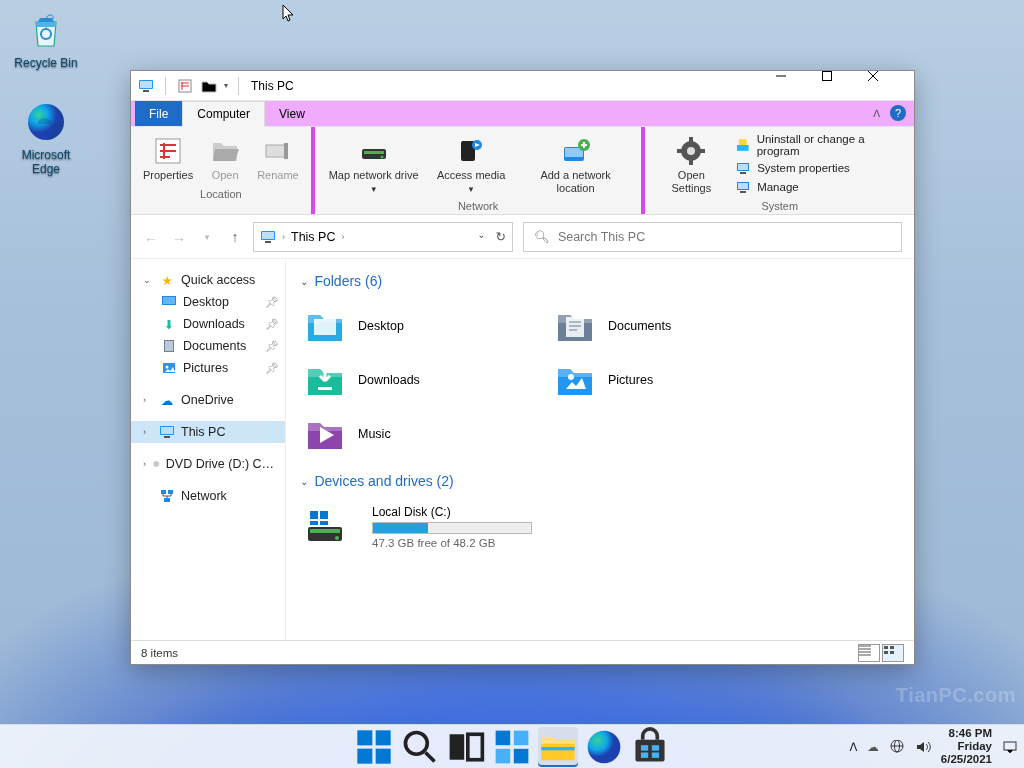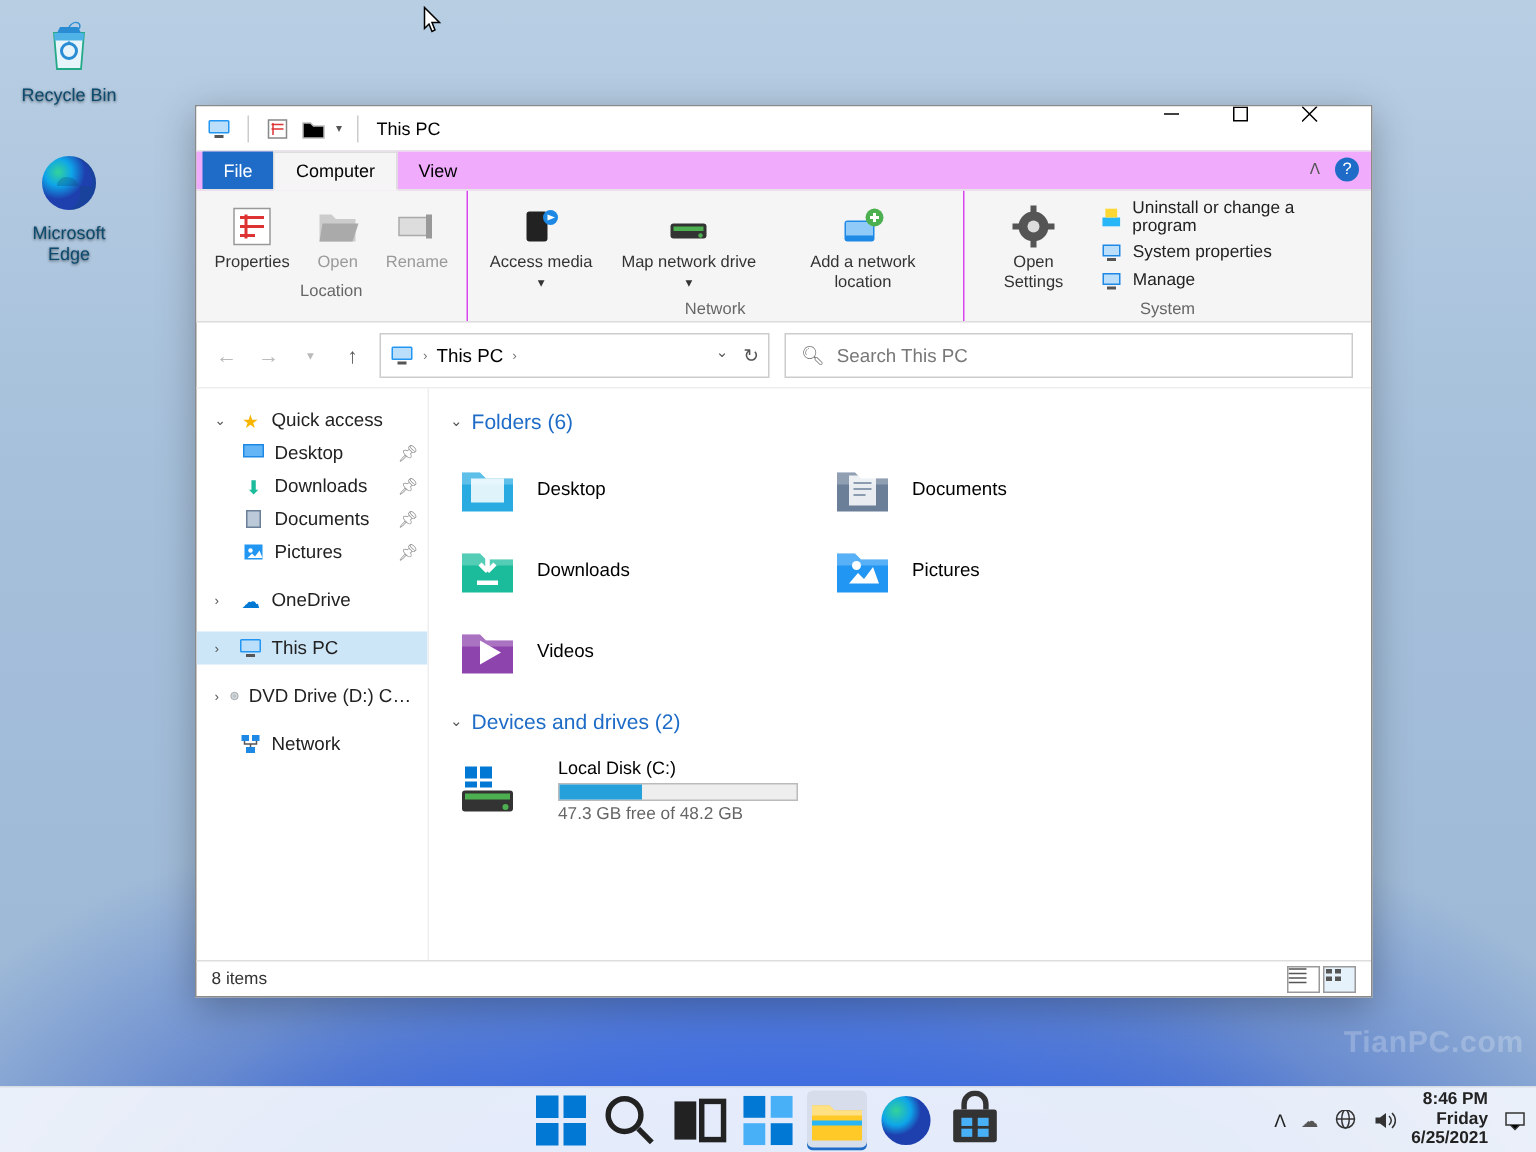--- a/index.html
+++ b/index.html
@@ -39,21 +39,21 @@
 .menutabs { height:26px; display:flex; align-items:stretch; background:#f0abfc; border-bottom:1px solid #e5e5e5; padding-left:4px; position:relative;}
 .menutabs .tab { padding:0 14px; font-size:12px; display:flex; align-items:center; color:#000;}
 .menutabs .tab.file { background:#1e6cc7; color:#fff;}
 .menutabs .tab.active { background:#f5f5f5; border:1px solid #ddd; border-bottom:1px solid #f5f5f5; margin-bottom:-1px;}
 .menutabs .help { position:absolute; right:8px; top:4px; display:flex; gap:10px; align-items:center;}
 .menutabs .help .chev { color:#555; font-size:10px;}
 .menutabs .help .q { width:16px; height:16px; border-radius:50%; background:#1e6cc7; color:#fff; font-size:11px; display:flex; align-items:center; justify-content:center;}
 
 
 .ribbon { background:#f5f5f5; border-bottom:1px solid #ddd; display:flex;}
-.ribbon .group { border-right:1px solid #d946ef; padding:6px 8px 2px; display:flex; flex-direction:column; align-items:center;}
+.ribbon .group { border-right:4px solid #d946ef; padding:6px 8px 2px; display:flex; flex-direction:column; align-items:center;}
 .ribbon .btns { display:flex; gap:6px; align-items:flex-start;}
 .rbtn { display:flex; flex-direction:column; align-items:center; font-size:11px; color:#333; padding:2px 4px; min-width:44px; text-align:center; line-height:1.15;}
 .rbtn.dis { color:#9a9a9a;}
 .rbtn .ric { width:32px; height:32px; margin-bottom:2px; display:flex; align-items:center; justify-content:center;}
 .rbtn .drop::after { content:" ▾"; font-size:9px;}
 .ribbon .glabel { font-size:11px; color:#666; margin-top:4px;}
 .rlist { display:flex; flex-direction:column; gap:3px; font-size:11.5px; color:#222;}
 .rlist div { display:flex; align-items:center; gap:6px;}
 .rlist .smic { width:16px; height:16px;}
 
@@ -239,36 +239,36 @@
         </div>
       </div>
       <div class="glabel">Location</div>
     </div>
 
     <div class="group">
       <div class="btns">
         <div class="rbtn">
           <span class="ric">
               <svg viewBox="0 0 32 32">
+                <rect x="4" y="14" width="24" height="10" rx="2" fill="#333"></rect>
+                <rect x="6" y="16" width="20" height="3" fill="#4caf50"></rect>
+                <circle cx="24" cy="22" r="1.5" fill="#4caf50"></circle>
+              </svg>
+            </span>
+          <span><span>Map network drive</span><span class="drop"></span></span>
+        </div>
+        <div class="rbtn">
+          <span class="ric">
+              <svg viewBox="0 0 32 32">
                 <rect x="6" y="6" width="14" height="20" rx="2" fill="#222"></rect>
                 <circle cx="22" cy="10" r="5" fill="#1e88e5"></circle>
                 <path fill="#fff" d="M20 8l5 2-5 2z"></path>
               </svg>
             </span>
           <span><span>Access media</span><span class="drop"></span></span>
-        </div>
-        <div class="rbtn">
-          <span class="ric">
-              <svg viewBox="0 0 32 32">
-                <rect x="4" y="14" width="24" height="10" rx="2" fill="#333"></rect>
-                <rect x="6" y="16" width="20" height="3" fill="#4caf50"></rect>
-                <circle cx="24" cy="22" r="1.5" fill="#4caf50"></circle>
-              </svg>
-            </span>
-          <span><span>Map network drive</span><span class="drop"></span></span>
         </div>
         <div class="rbtn">
           <span class="ric">
               <svg viewBox="0 0 32 32">
                 <rect x="4" y="12" width="20" height="14" rx="2" fill="#1e88e5"></rect>
                 <rect x="5" y="13" width="18" height="9" fill="#90caf9"></rect>
                 <circle cx="24" cy="10" r="6" fill="#4caf50"></circle>
                 <path stroke="#fff" stroke-width="2" d="M24 7v6M21 10h6"></path>
               </svg>
             </span>
@@ -505,21 +505,21 @@
             <span class="txt">Pictures</span>
           </div>
           <div class="item">
             <span class="big">
               <svg viewBox="0 0 42 42">
                 <path fill="#8e44ad" d="M4 10h12l4 4h18v22H4z"></path>
                 <path fill="#fff" opacity=".25" d="M4 10h12l4 4h18v4H4z"></path>
                 <path fill="#fff" d="M16 14v16l14-8z"></path>
               </svg>
             </span>
-            <span class="txt">Videos</span>
+            <span class="txt">Music</span>
           </div>
         </div>
 
       <div class="ghdr" style="margin-top:12px;">
           <span class="tw">⌄</span>
           <span>Devices and drives (2)</span>
         </div>
       <div class="grid">
         <div class="drive">
           <span class="big">

